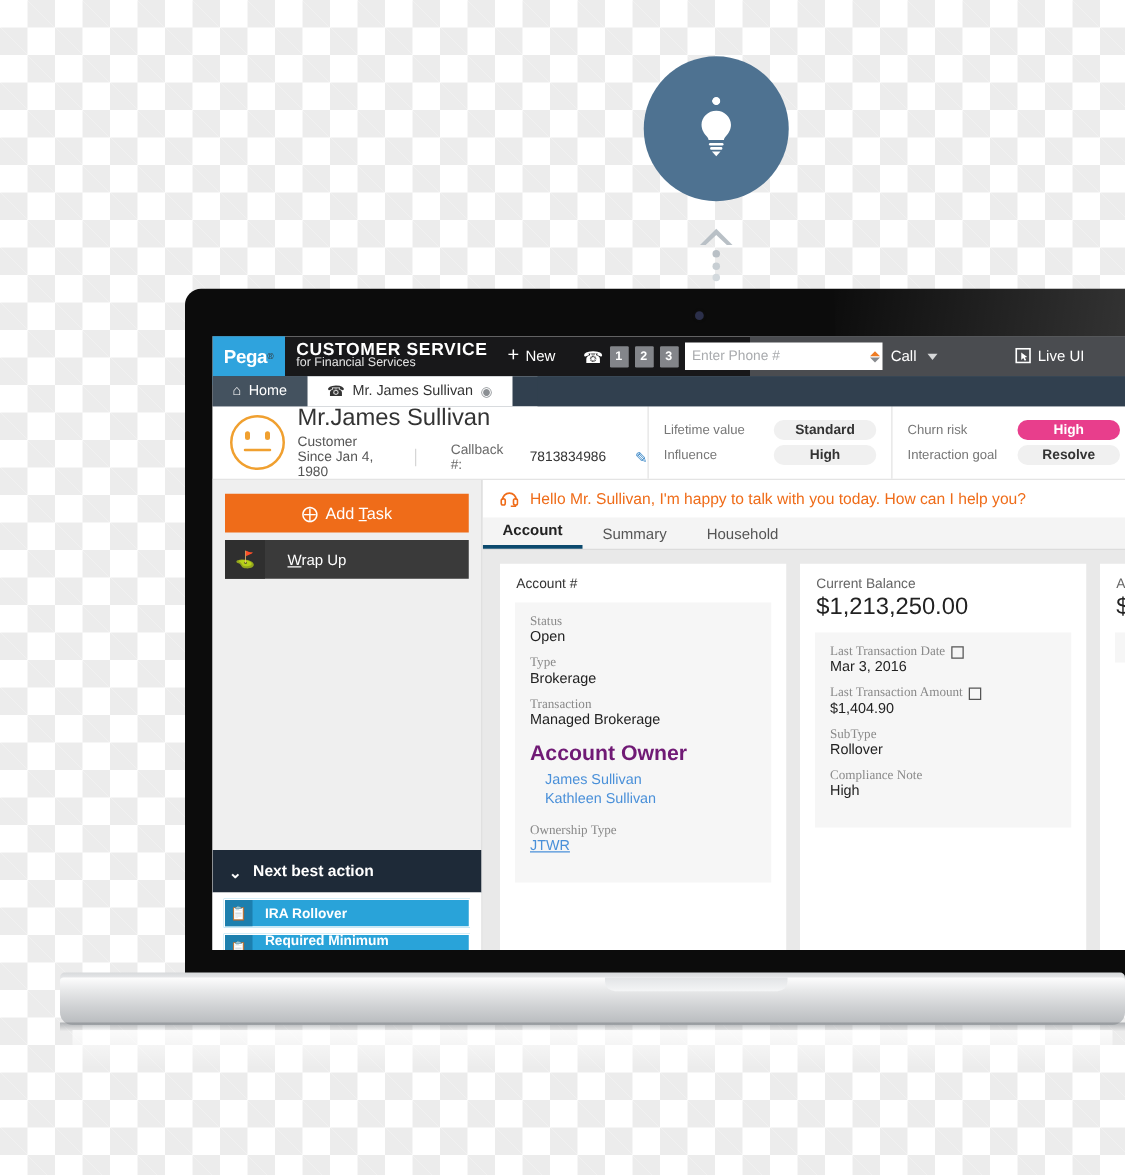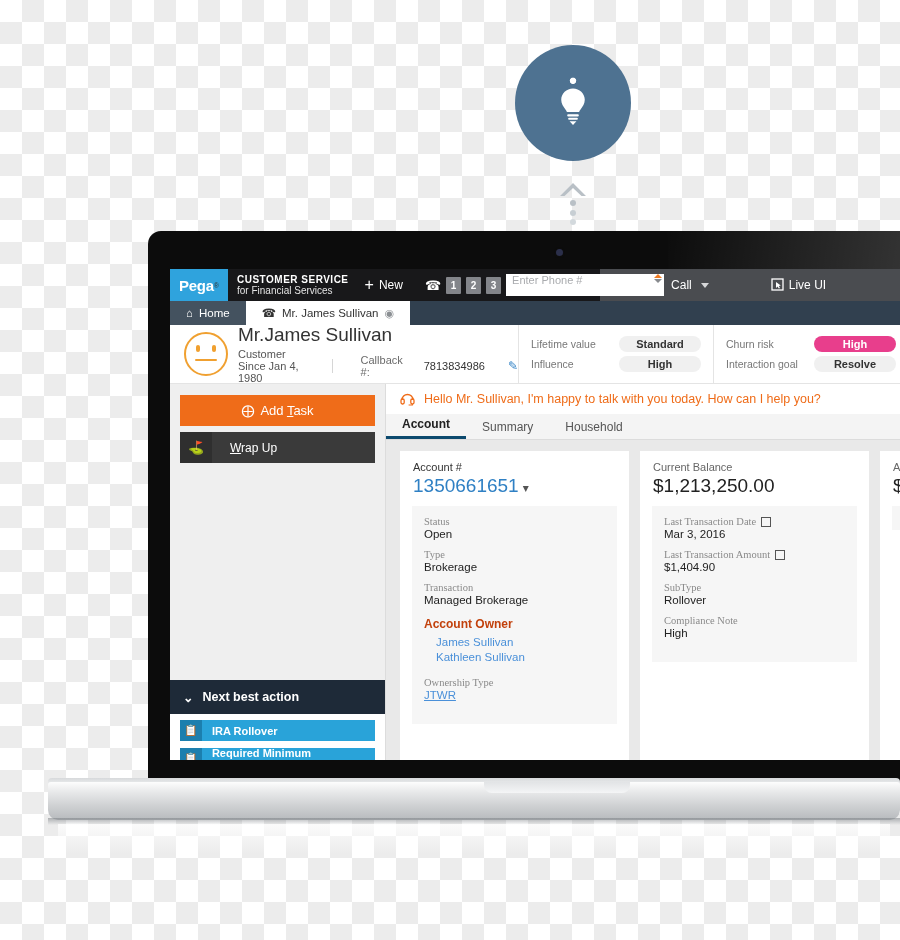--- a/index.html
+++ b/index.html
@@ -48,29 +48,29 @@
     background:#fff;font-size:12px;color:#333;}
 
   
   #appbar{position:relative;height:32px;background:#18181a;display:flex;align-items:center;}
   #appbar-right-bg{position:absolute;left:430px;top:0;width:308px;height:32px;background:#4a4c50;}
   .logo{position:relative;width:58px;height:45px;background:#2fa3dd;display:flex;align-items:center;
     justify-content:center;}
   .logo span{color:#fff;font-weight:bold;font-size:15px;letter-spacing:-.3px;}
   .logo sup{font-size:7px;vertical-align:super;}
   .prod{margin-left:9px;line-height:11px;color:#fff;}
-  .prod .l1{font-size:10px;font-weight:bold;letter-spacing:.5px;}
+  .prod .l1{font-size:14px;font-weight:bold;letter-spacing:.5px;}
   .prod .l2{font-size:10px;font-weight:normal;color:#e3e3e3;}
   .newbtn{display:flex;align-items:center;gap:5px;margin-left:16px;color:#fff;font-size:12px;}
   .newbtn .plus{font-size:16px;line-height:12px;font-weight:300;}
   .phonegroup{display:flex;align-items:center;gap:5px;margin-left:22px;position:relative;z-index:2;}
   .phonegroup .hs{color:#fff;font-size:13px;}
   .lbtn{width:15px;height:17px;background:#83858a;color:#fff;font-size:10px;font-weight:bold;
     display:flex;align-items:center;justify-content:center;border-radius:1px;}
-  .phonefield{position:relative;width:150px;height:22px;background:#fff;display:flex;align-items:flex-start;
+  .phonefield{position:relative;width:150px;height:22px;background:#fff;display:flex;align-items:center;
     padding:0 2px 0 6px;}
   .phonefield .ph{color:#a9abae;font-size:11px;flex:1;}
   .spin{display:flex;flex-direction:column;gap:1px;}
   .spin i{display:block;width:0;height:0;border-left:4px solid transparent;border-right:4px solid transparent;}
   .spin i.up{border-bottom:4px solid #ef7b22;}
   .spin i.dn{border-top:4px solid #888a8e;}
   .calllbl{color:#fff;font-size:12px;margin-left:7px;position:relative;z-index:2;}
   .caret{width:0;height:0;border-left:4px solid transparent;border-right:4px solid transparent;
     border-top:5px solid #d6d7d9;margin-left:9px;position:relative;z-index:2;}
   .liveui{display:flex;align-items:flex-start;gap:5px;color:#fff;font-size:12px;margin-left:62px;
@@ -141,21 +141,21 @@
   .chdr .t{font-size:11px;color:#666;}
   .chdr .t.dark{color:#333;}
   .chdr .v{font-size:19px;color:#222;margin-top:2px;}
   .chdr .v.blue{color:#2f80c4;}
   .chdr .v .dd{font-size:12px;color:#555;margin-left:4px;}
   .cbody{background:#f6f6f6;margin:9px 12px 0 12px;padding:10px 12px 14px 12px;}
   .fld{margin-bottom:9px;}
   .fld .fl{font-size:10.5px;color:#8a8a8a;display:flex;align-items:center;gap:5px;font-family:Liberation Serif, serif;}
   .fld .fv{font-size:11.5px;color:#222;margin-top:1px;}
   .sq{display:inline-block;width:8px;height:8px;border:1px solid #555;}
-  .secthdr{font-size:12px;font-weight:bold;color:#c2410c;margin:11px 0 5px 0;}
+  .secthdr{font-size:17px;font-weight:bold;color:#701a75;margin:11px 0 5px 0;}
   .lnk{color:#4a90d9;font-size:11.5px;margin:0 0 3px 12px;}
   .ulnk{color:#4a90d9;font-size:11.5px;text-decoration:underline;}
 </style>
 </head>
 <body>
 
 <div id="bulb-badge">
   <svg viewBox="0 0 64 64">
     <g fill="#ffffff">
       <path d="M32 16c-7.2 0-13 5.6-13 12.5 0 4.6 2.4 7.6 4.3 10 1.1 1.4 1.9 2.4 1.9 3.5h13.6c0-1.1.8-2.1 1.9-3.5 1.9-2.4 4.3-5.4 4.3-10C45 21.6 39.2 16 32 16z"></path>
@@ -326,23 +326,20 @@
           <div class="t2 active">Account</div>
           <div class="t2">Summary</div>
           <div class="t2">Household</div>
         </div>
 
         <div id="cards">
 
           <div class="card">
             <div class="chdr">
               <div class="t dark">Account #</div>
-              <div class="v blue">
-                <span>1350661651</span><span class="dd">▾</span>
-              </div>
             </div>
             <div class="cbody">
               <div class="fld">
                 <div class="fl">Status</div>
                 <div class="fv">Open</div>
               </div>
               <div class="fld">
                 <div class="fl">Type</div>
                 <div class="fv">Brokerage</div>
               </div>

